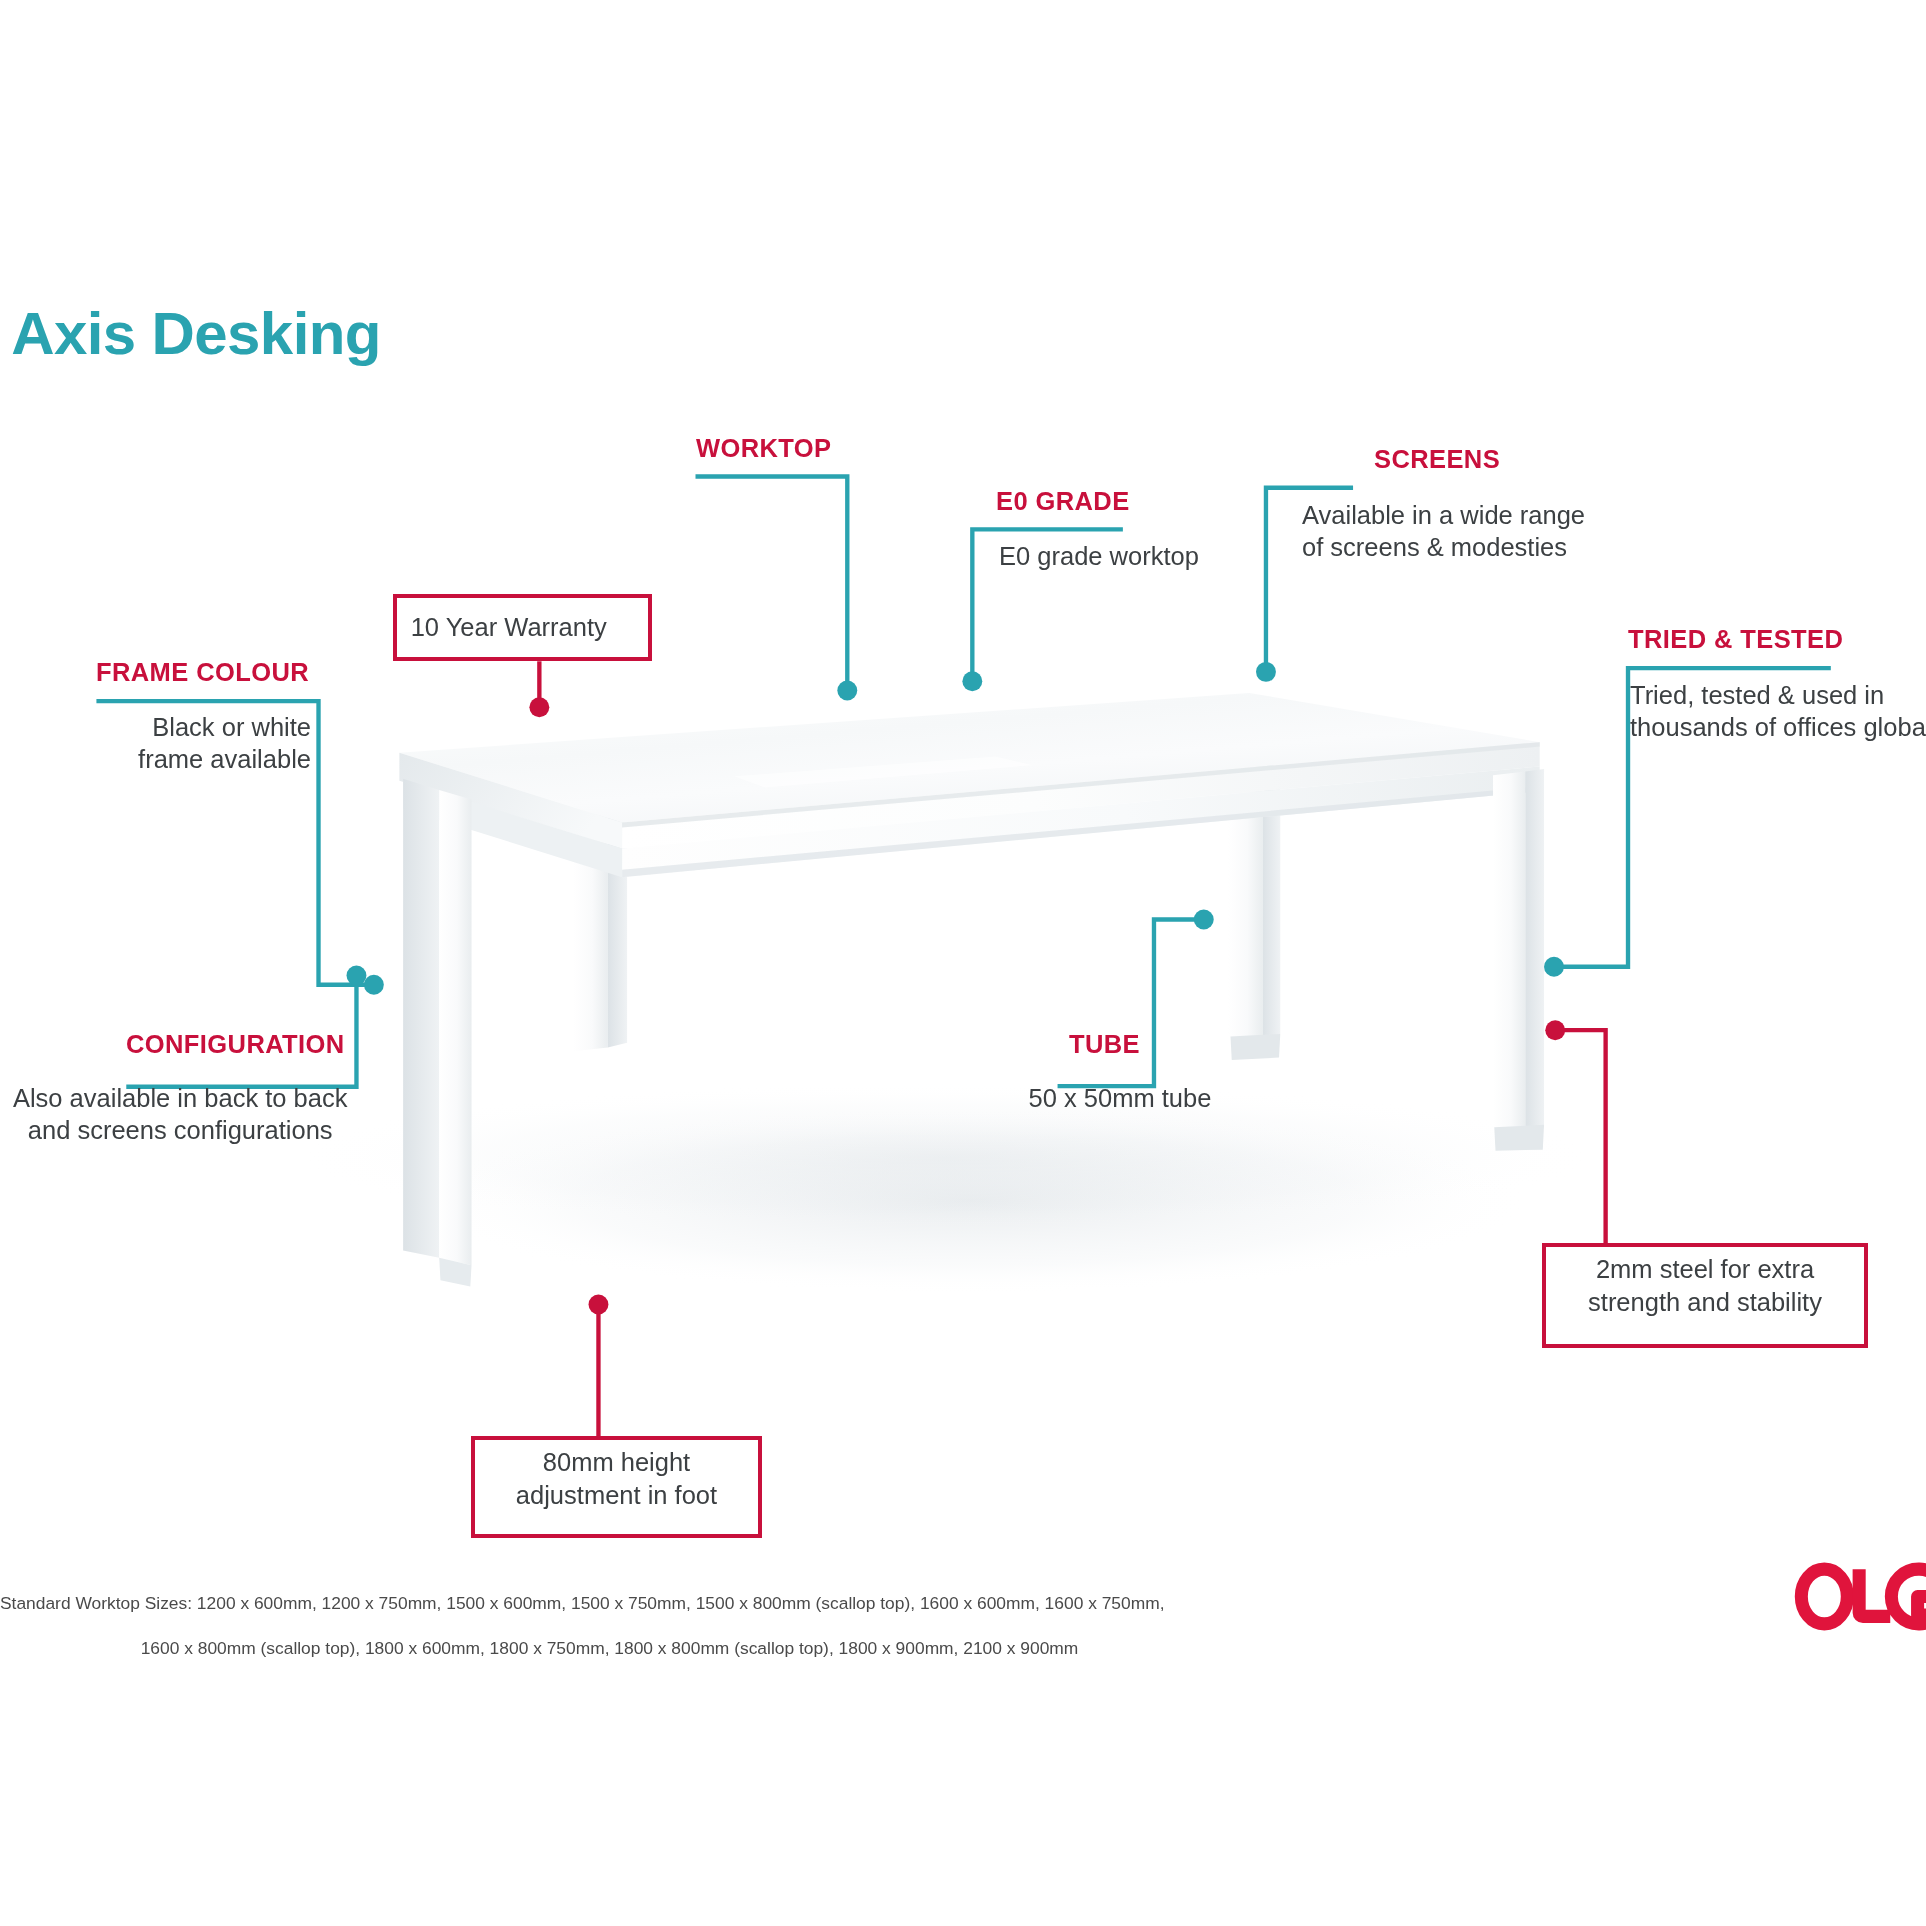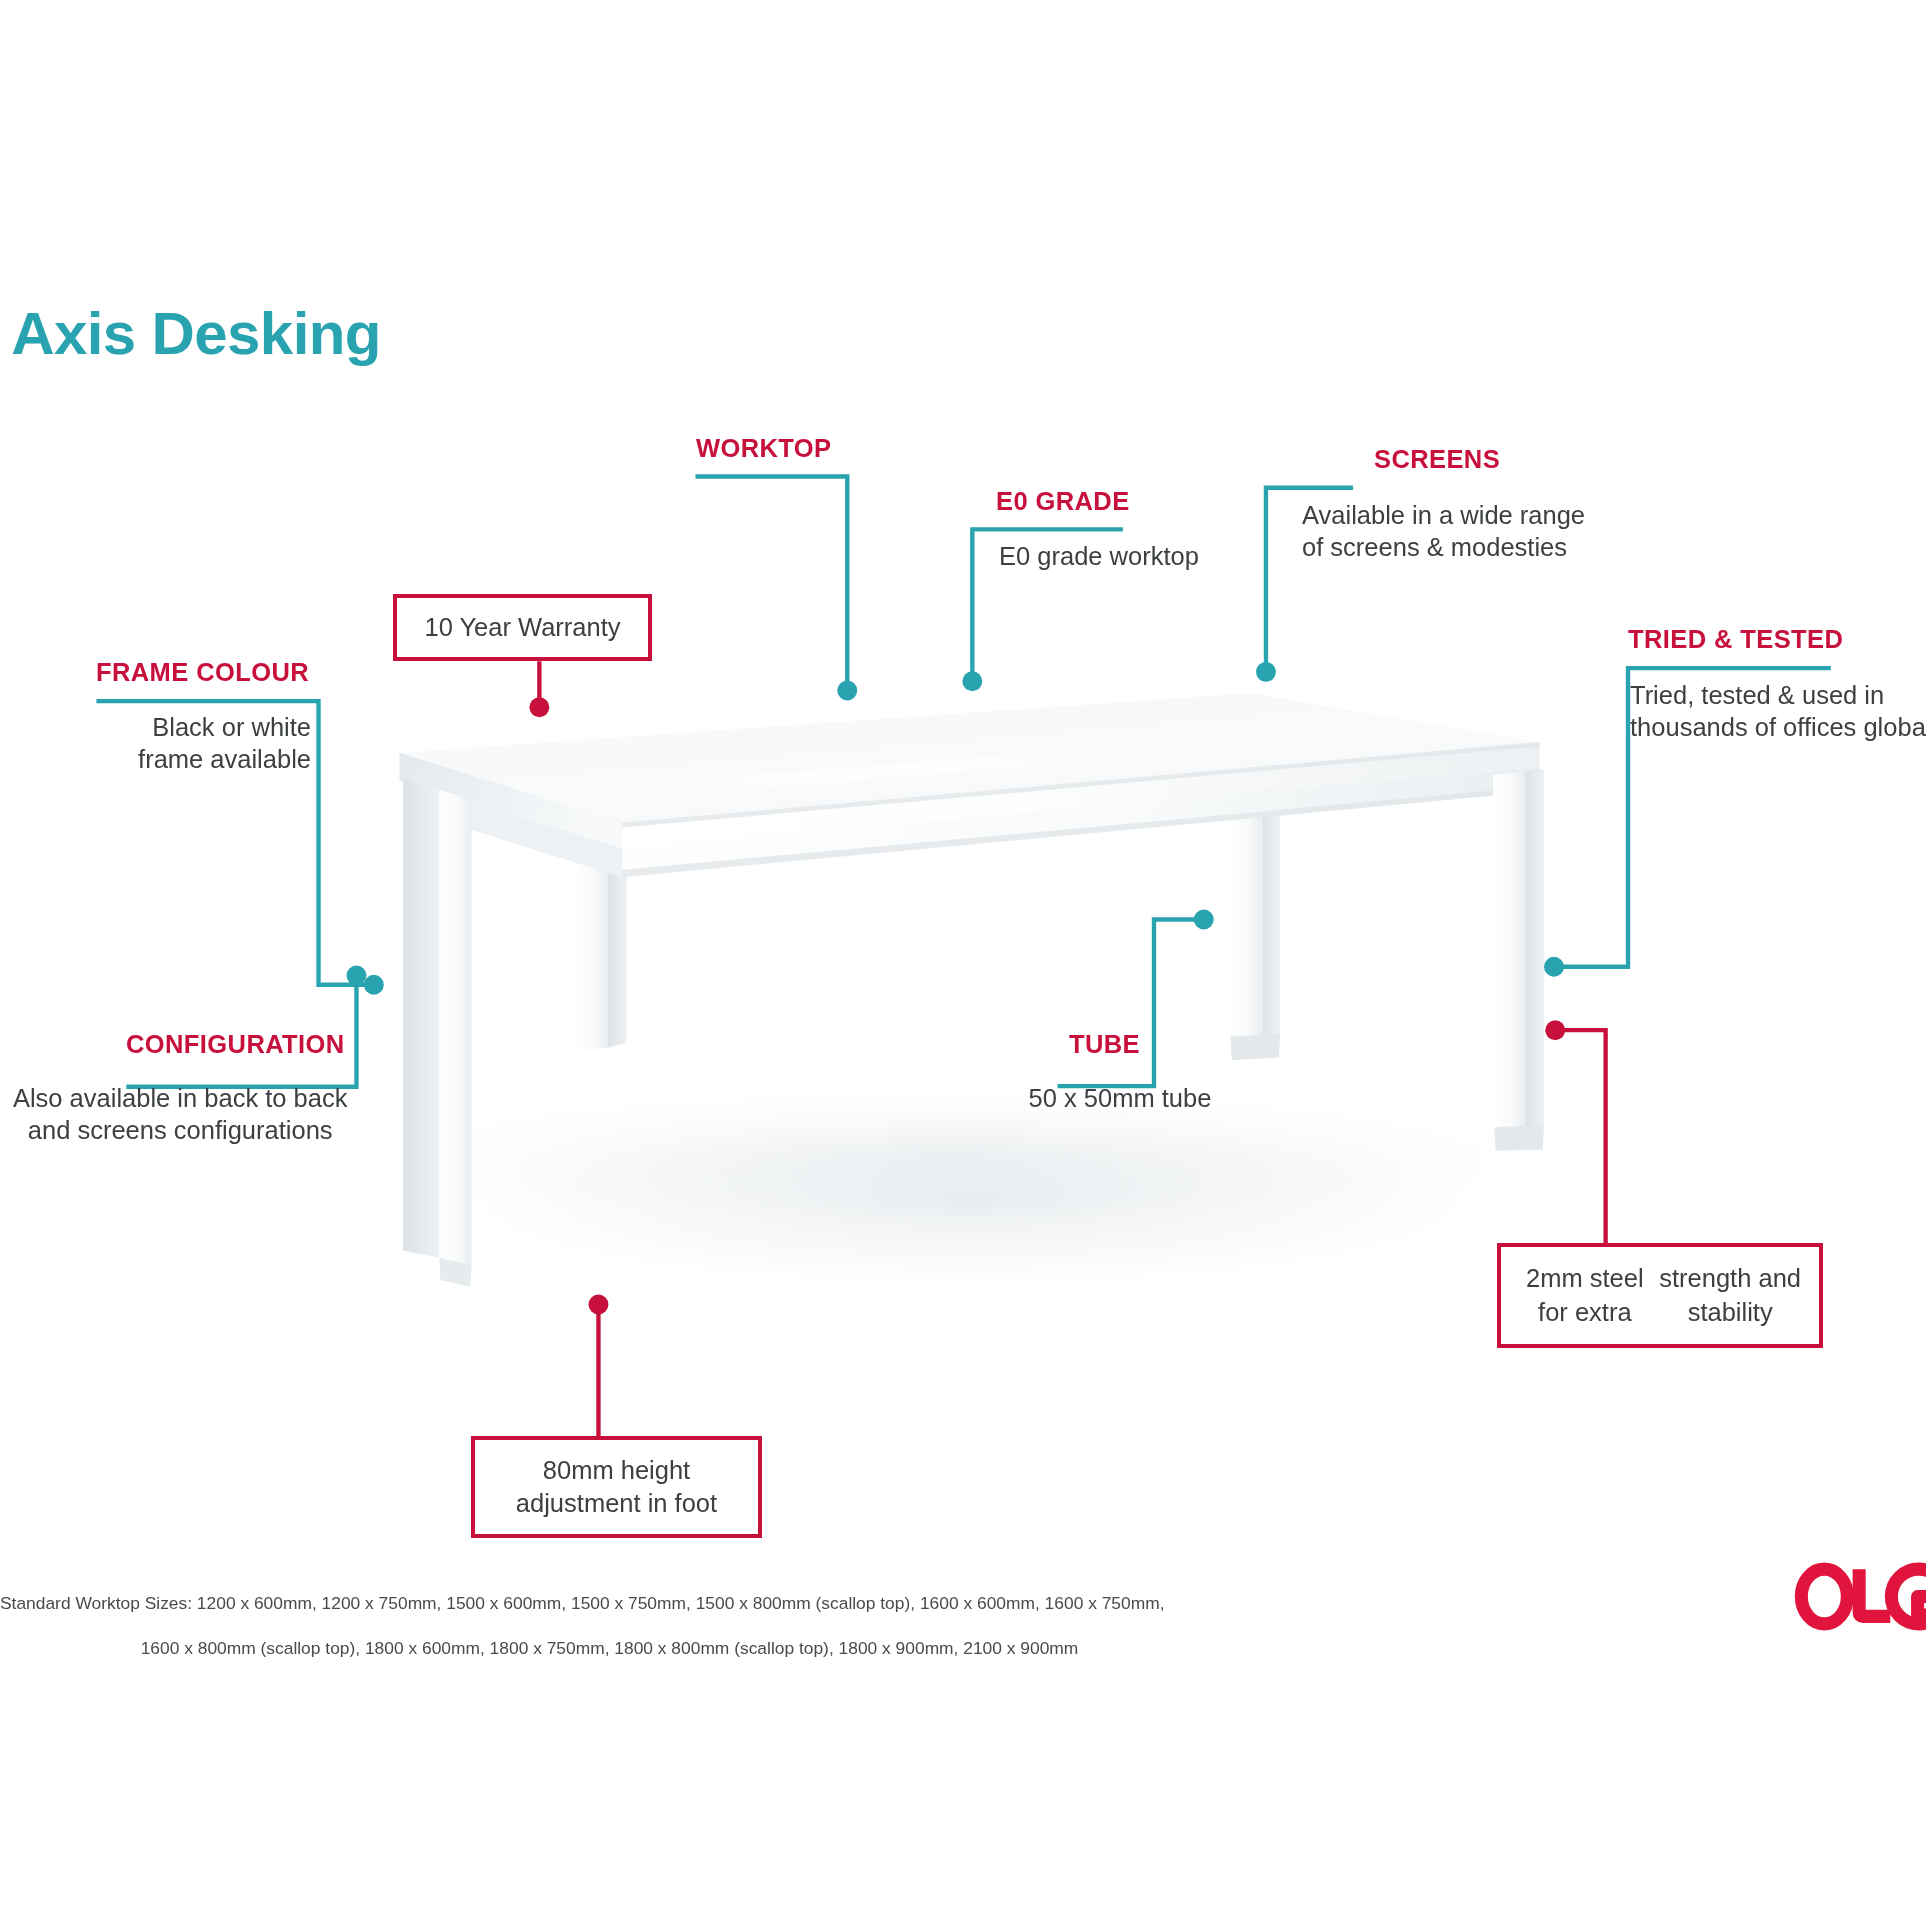--- a/index.html
+++ b/index.html
@@ -50,21 +50,20 @@
   .callout-body.ta-center{ text-align: center;}
 
   
   .box-callout {
     position: absolute;
     border: 4.4px solid #C8103C;
     background: #ffffff;
     box-sizing: border-box;
     display: flex;
     align-items: center;
-    justify-content: center;
     text-align: center;
     font-size: 25.5px;
     line-height: 1.3;
     color: #3C4043;
     padding: 6.2px 13.7px;
   }
 
   
   #footer-note {
     position: absolute;
@@ -258,21 +257,21 @@
 
   <div class="box-callout" style="left:393px; top:594px; width:259px; height:67px;">
     <span>10 Year Warranty</span>
   </div>
 
   <div class="box-callout" style="left:471px; top:1436px; width:291px; height:102px; flex-direction:column;">
     <span>80mm height</span>
     <span>adjustment in foot</span>
   </div>
 
-  <div class="box-callout" style="left:1497px; top:1243px; width:326px; height:105px; ">
+  <div class="box-callout" style="left:1542px; top:1243px; width:326px; height:105px; flex-direction:column;">
     <span>2mm steel for extra</span>
     <span>strength and stability</span>
   </div>
 
   <div id="footer-note">
     <span class="fn-line fn-l1">Standard Worktop Sizes:  1200 x 600mm, 1200 x 750mm, 1500 x 600mm, 1500 x 750mm, 1500 x 800mm (scallop top), 1600 x 600mm, 1600 x 750mm,</span>
     <span class="fn-line fn-l2">1600 x 800mm (scallop top), 1800 x 600mm, 1800 x 750mm, 1800 x 800mm (scallop top), 1800 x 900mm, 2100 x 900mm</span>
   </div>
 
   <svg id="olg-logo" viewBox="0 0 230 120" aria-label="OLG">

